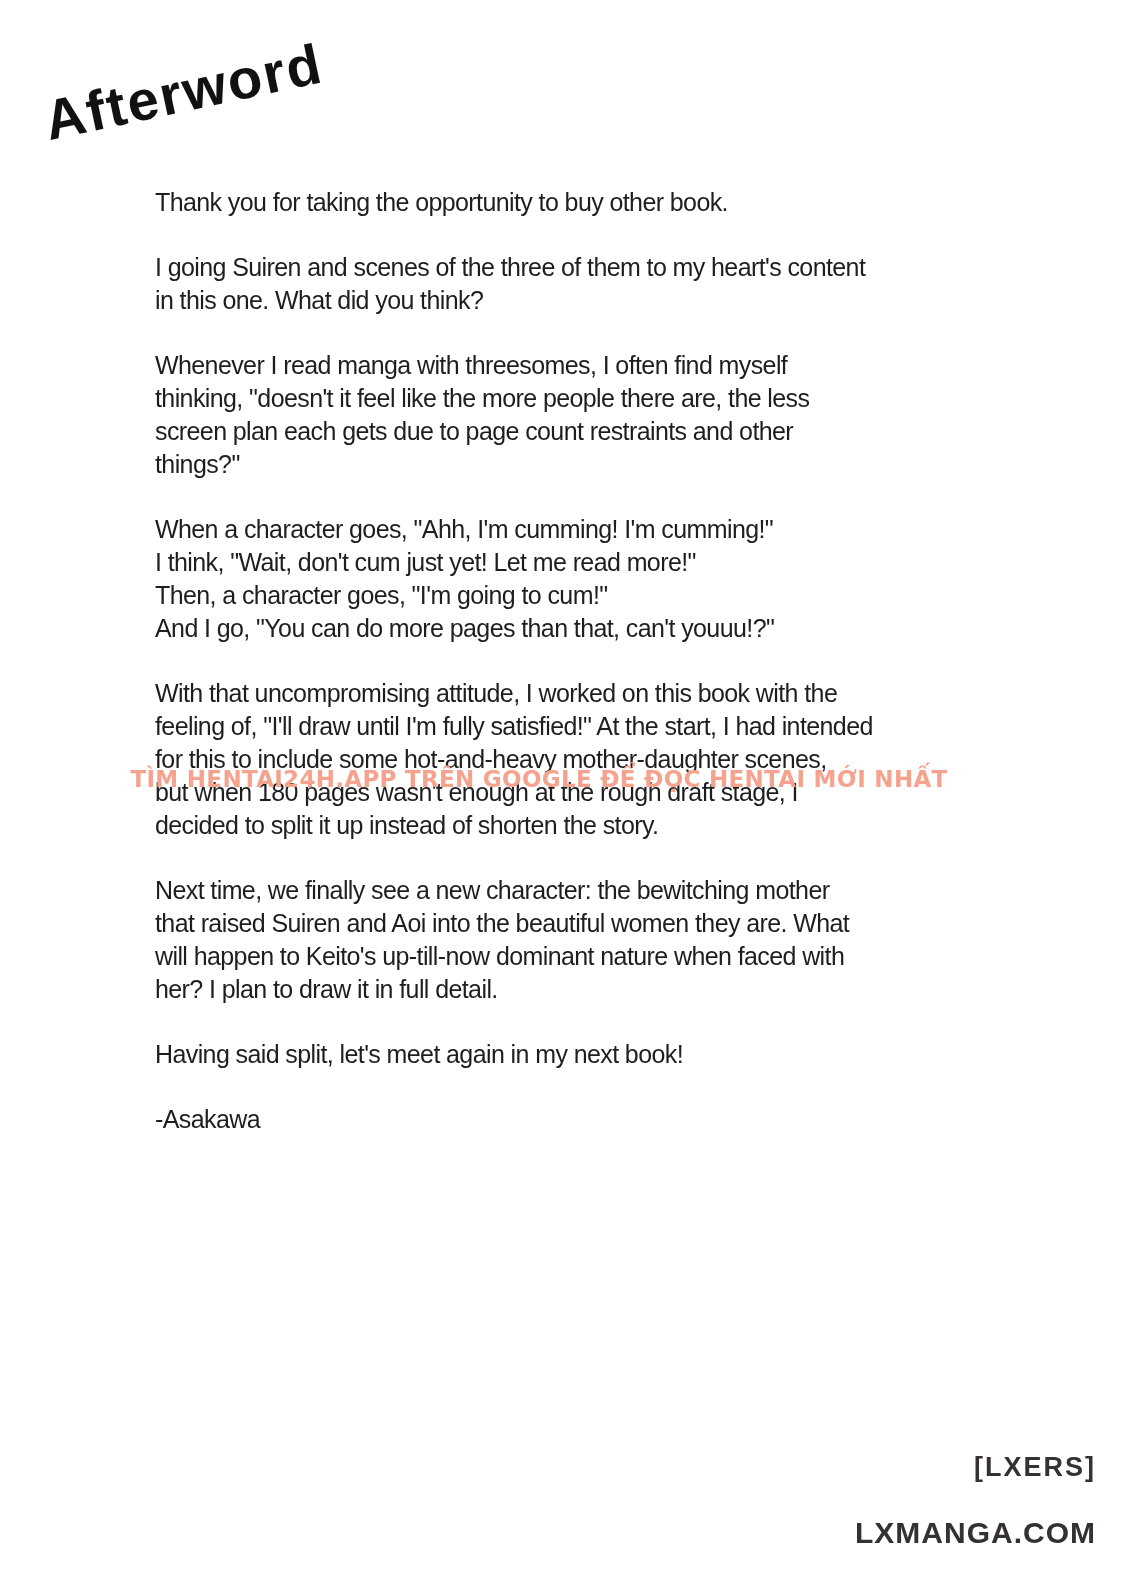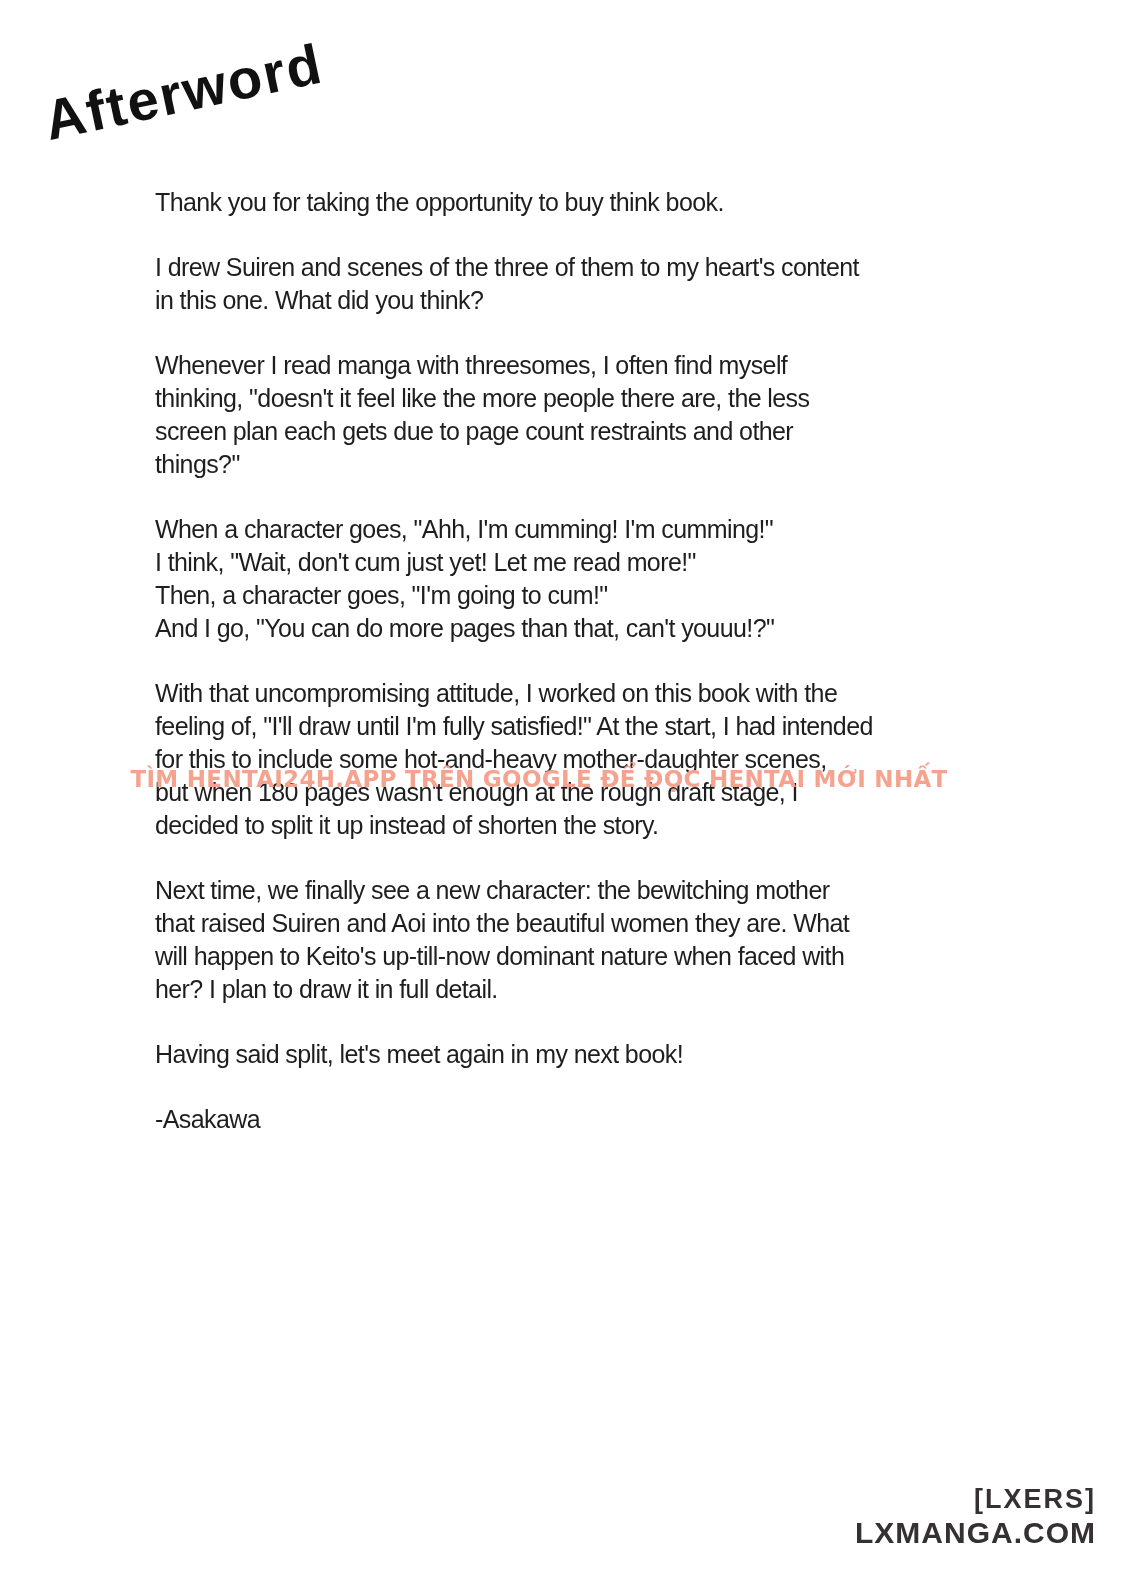--- a/index.html
+++ b/index.html
@@ -72,32 +72,33 @@
   }
   .wm-footer .line1 {
     font-size: 27px;
     letter-spacing: 2px;
     line-height: 33px;
   }
   .wm-footer .line2 {
     font-size: 30px;
     letter-spacing: 1px;
     line-height: 34px;
+    margin-top: 32px;
   }
 </style>
 </head>
 <body>
 
 <div class="page">
 
   <h1 class="title">Afterword</h1>
 
   <div class="content">
-    <p>Thank you for taking the opportunity to buy think book.</p>
-    <p>I drew Suiren and scenes of the three of them to my heart's content
+    <p>Thank you for taking the opportunity to buy other book.</p>
+    <p>I going Suiren and scenes of the three of them to my heart's content
 in this one. What did you think?</p>
     <p>Whenever I read manga with threesomes, I often find myself
 thinking, "doesn't it feel like the more people there are, the less
 screen plan each gets due to page count restraints and other
 things?"</p>
     <p>When a character goes, "Ahh, I'm cumming! I'm cumming!"
 I think, "Wait, don't cum just yet! Let me read more!"
 Then, a character goes, "I'm going to cum!"
 And I go, "You can do more pages than that, can't youuu!?"</p>
     <p>With that uncompromising attitude, I worked on this book with the

